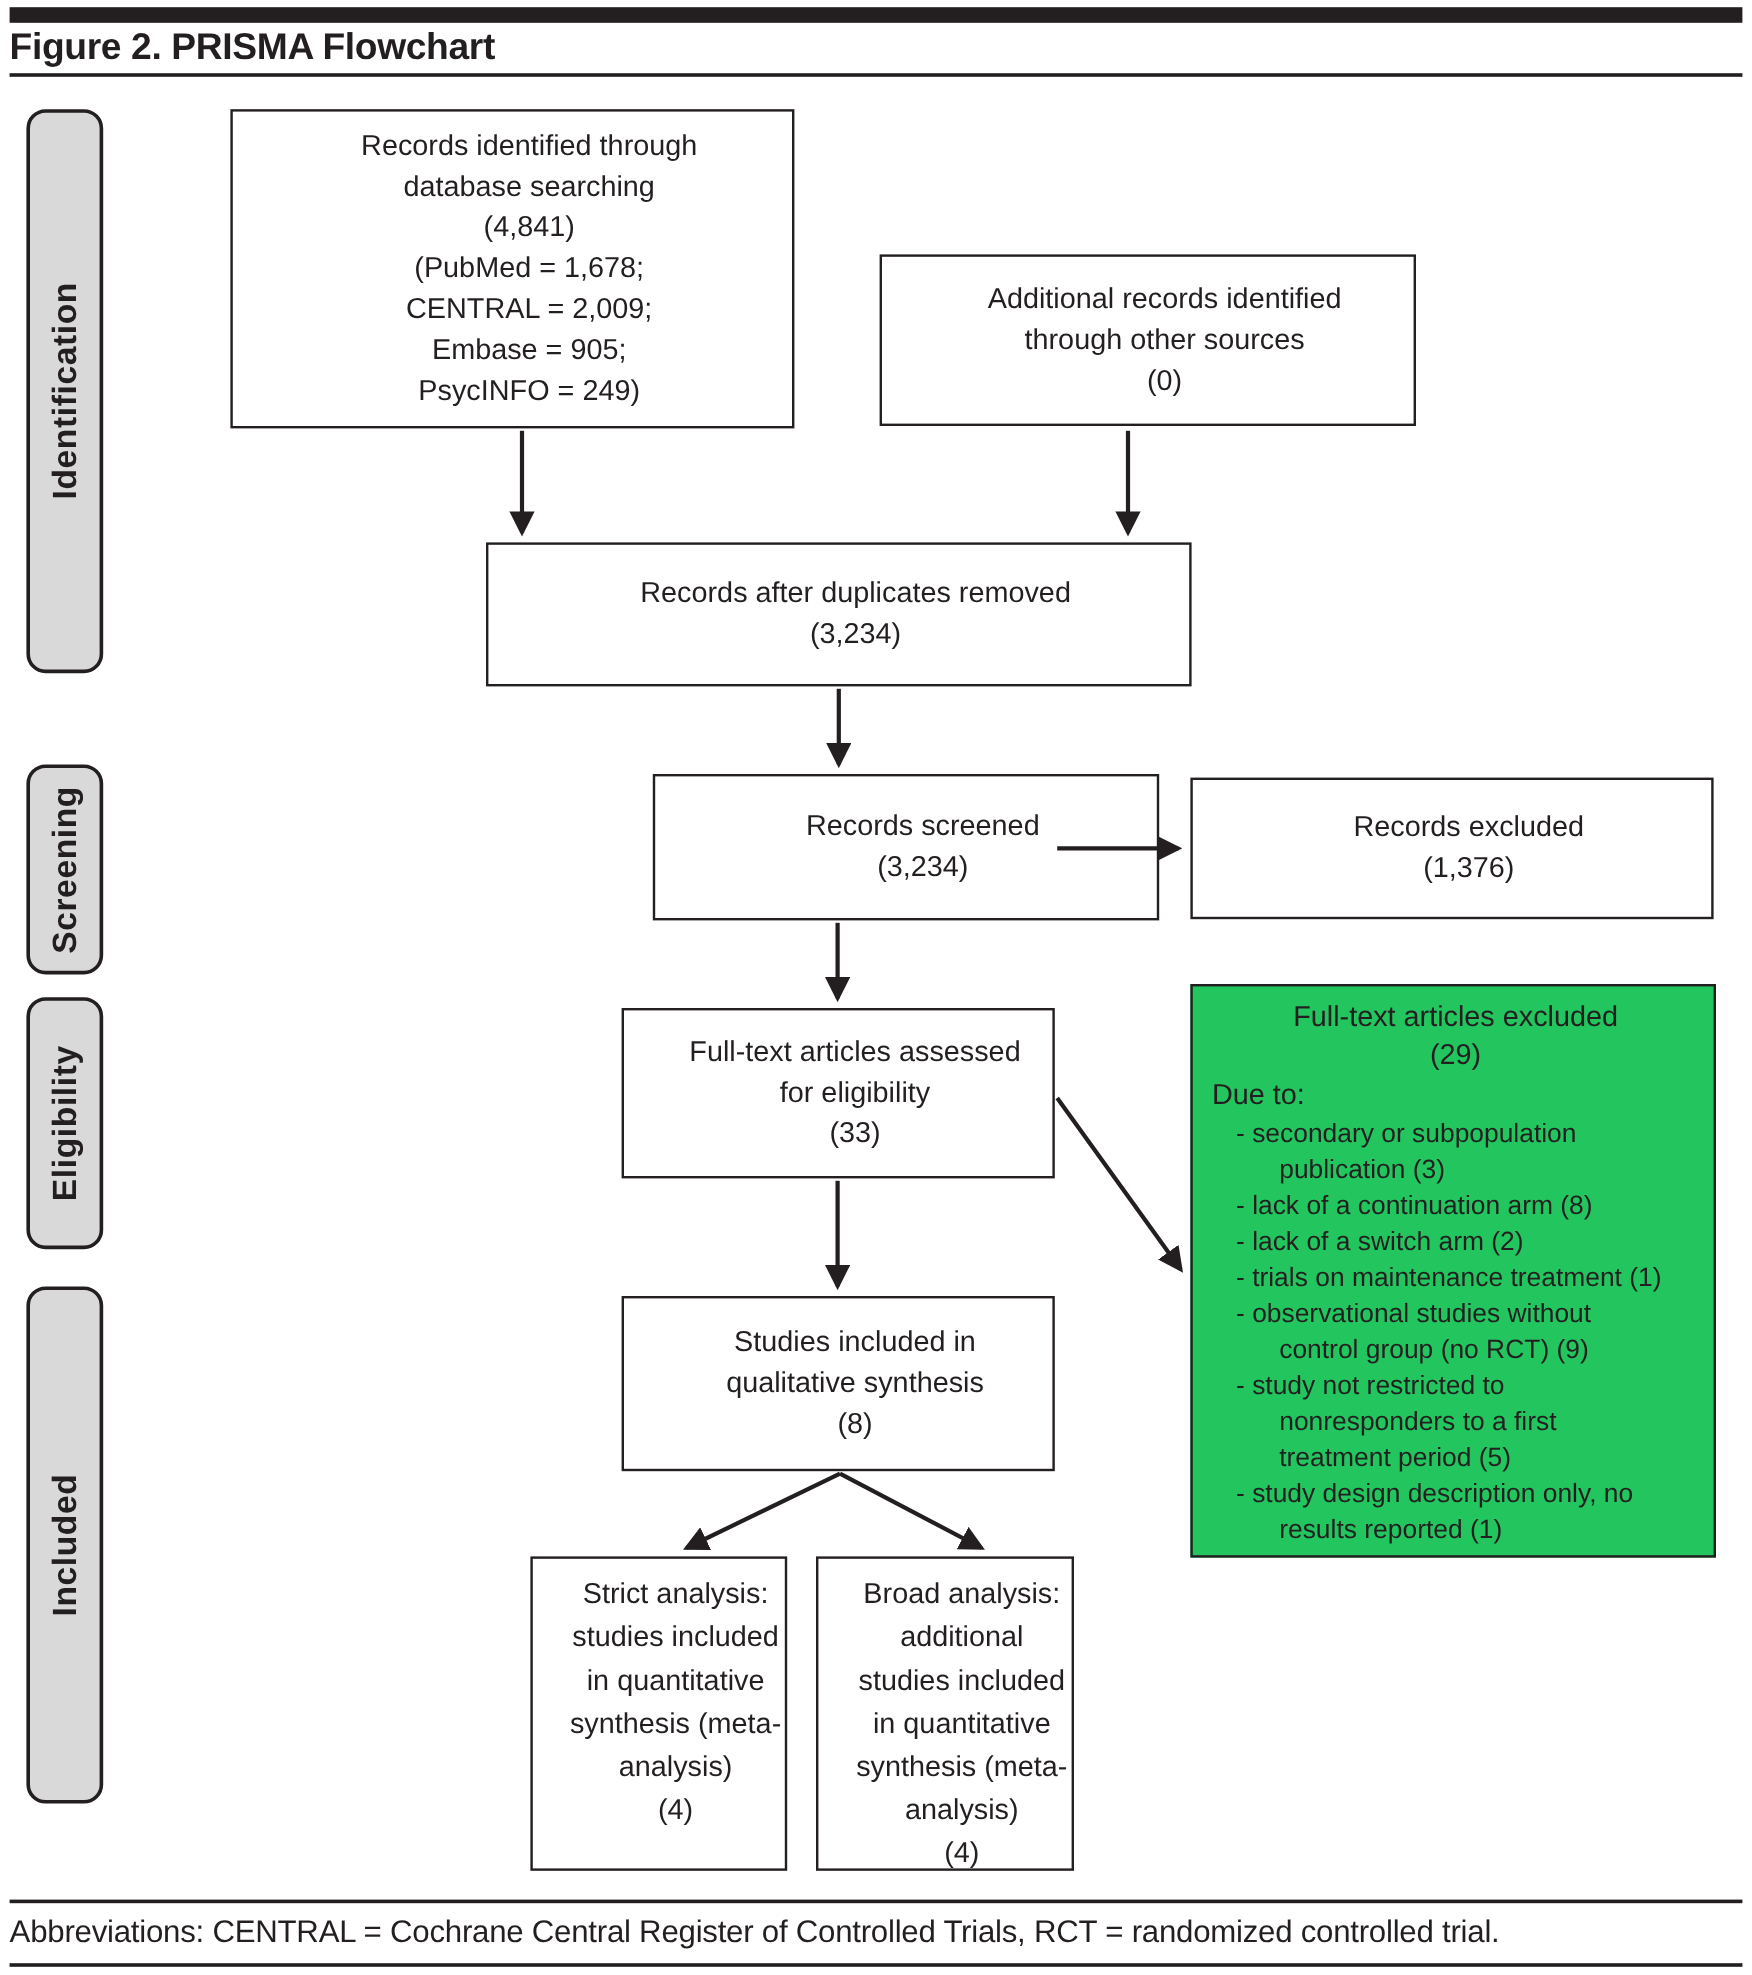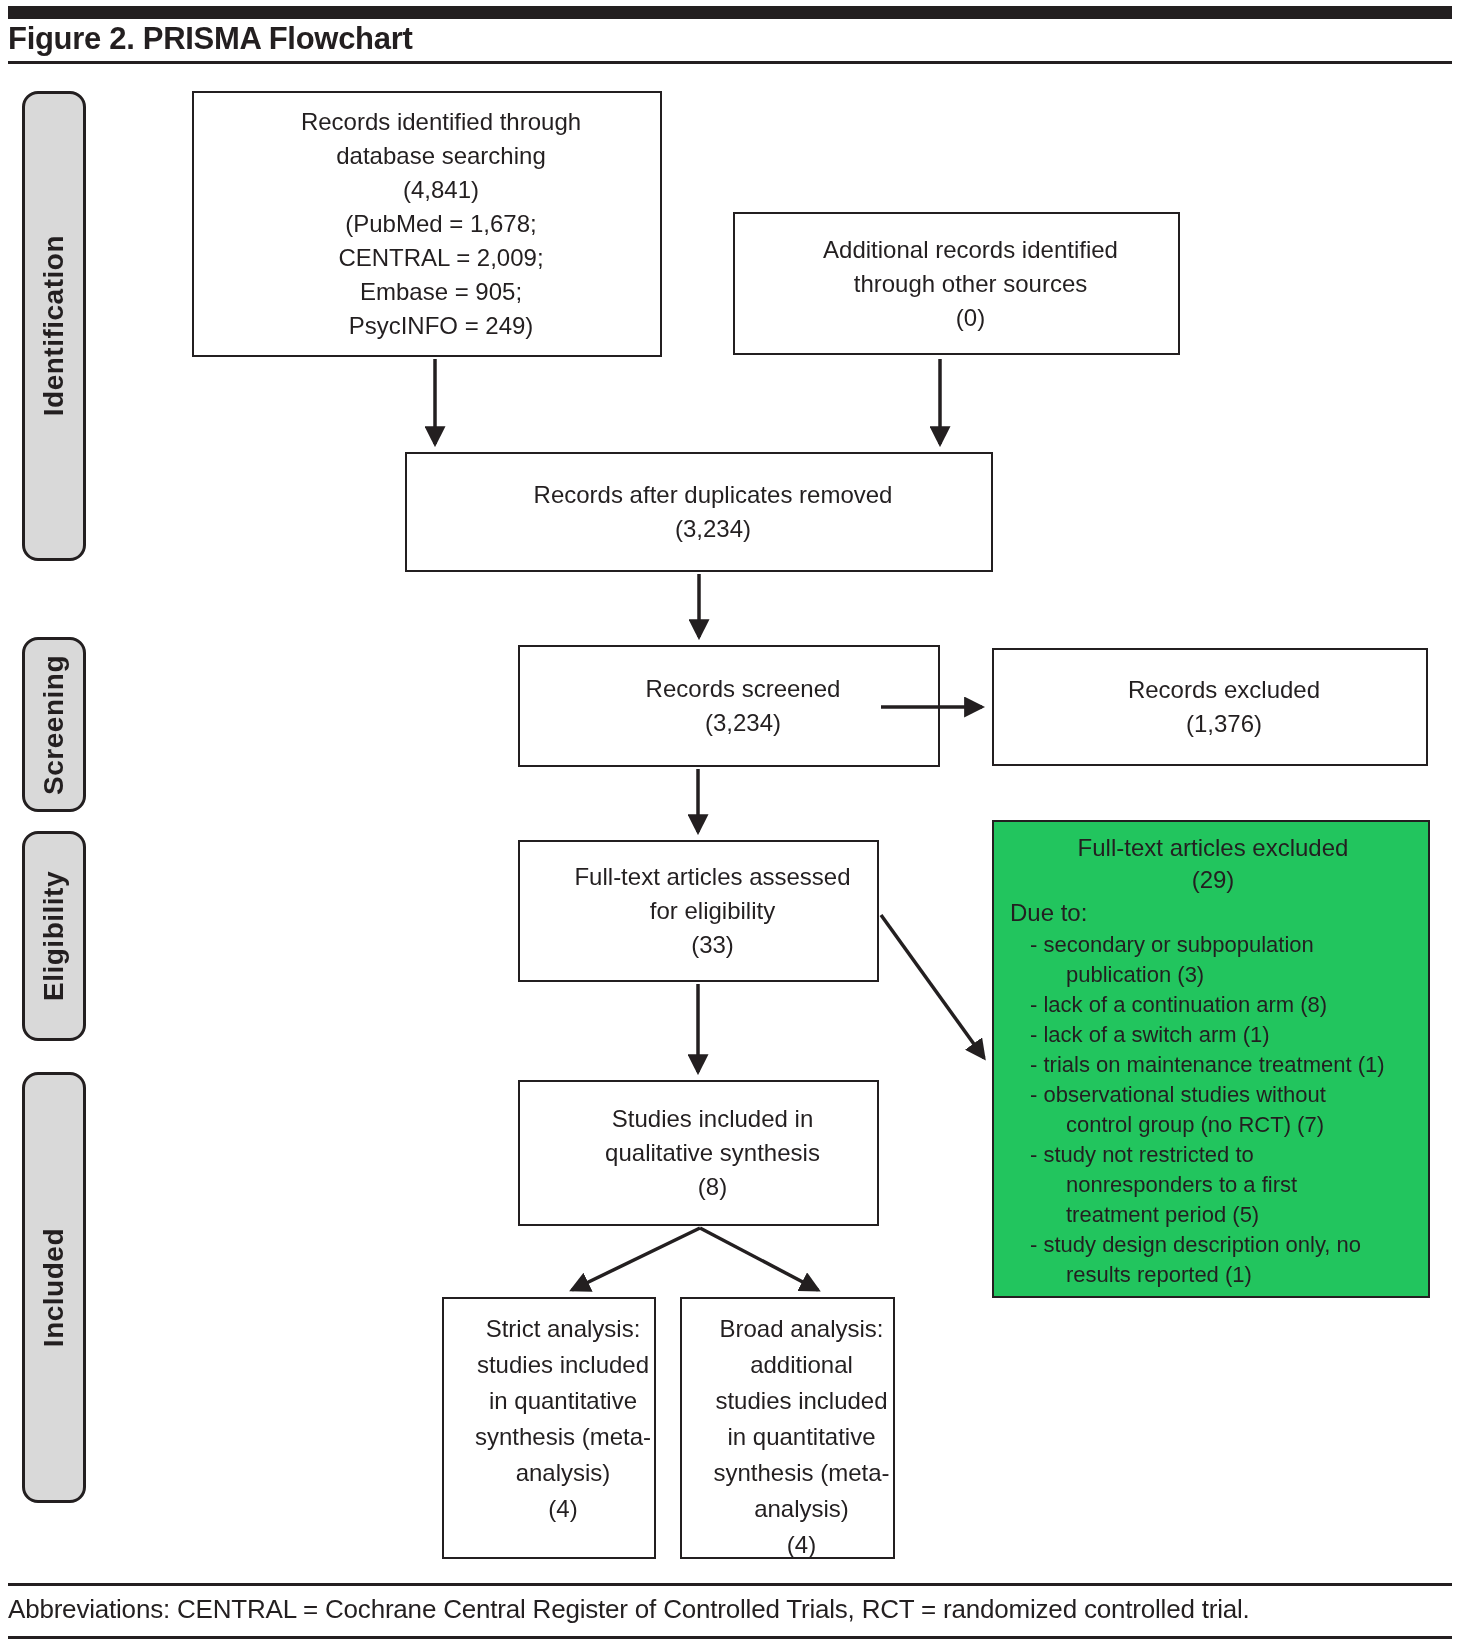--- a/index.html
+++ b/index.html
@@ -129,21 +129,21 @@
   <div class="box-text">Additional records identified
 through other sources
 (0)</div>
 </div>
 
 <div class="abs fbox" style="left:405px; top:452px; width:588px; height:120px;">
   <div class="box-text">Records after duplicates removed
 (3,234)</div>
 </div>
 
-<div class="abs fbox" style="left:518px; top:645px; width:422px; height:122px;">
+<div class="abs fbox" style="left:544px; top:645px; width:422px; height:122px;">
   <div class="box-text">Records screened
 (3,234)</div>
 </div>
 
 <div class="abs fbox" style="left:992px; top:648px; width:436px; height:118px;">
   <div class="box-text">Records excluded
 (1,376)</div>
 </div>
 
 <div class="abs fbox" style="left:518px; top:840px; width:361px; height:142px;">
@@ -152,24 +152,24 @@
 (33)</div>
 </div>
 
 <div class="abs fbox-list" style="left:992px; top:820px; width:438px; height:478px;">
   <div class="ex-title">Full-text articles excluded
 (29)</div>
   <div class="due-to">Due to:</div>
   <div class="reason">- secondary or subpopulation
 publication (3)</div>
   <div class="reason">- lack of a continuation arm (8)</div>
-  <div class="reason">- lack of a switch arm (1)</div>
+  <div class="reason">- lack of a switch arm (2)</div>
   <div class="reason">- trials on maintenance treatment (1)</div>
   <div class="reason">- observational studies without
-control group (no RCT) (7)</div>
+control group (no RCT) (9)</div>
   <div class="reason">- study not restricted to
 nonresponders to a first
 treatment period (5)</div>
   <div class="reason">- study design description only, no
 results reported (1)</div>
 </div>
 
 <div class="abs fbox" style="left:518px; top:1080px; width:361px; height:146px;">
   <div class="box-text">Studies included in
 qualitative synthesis

